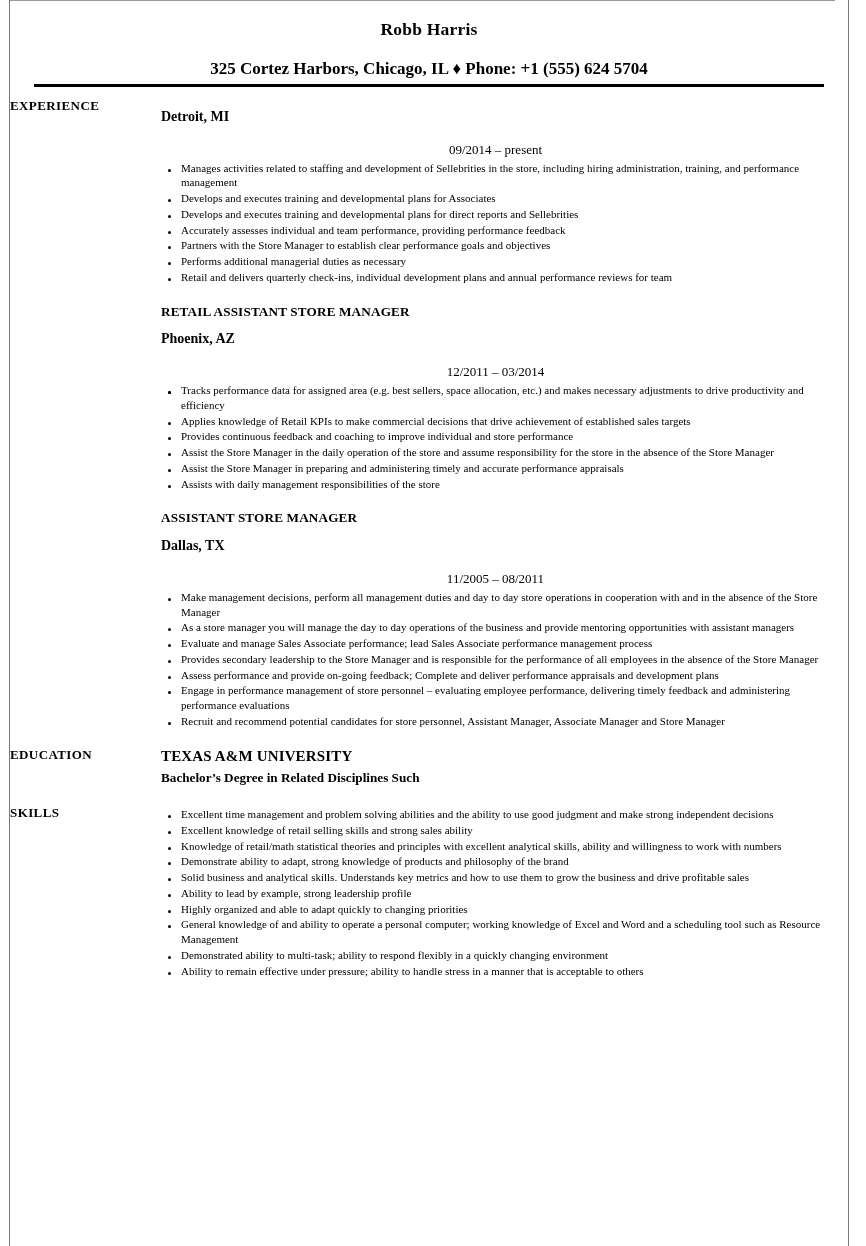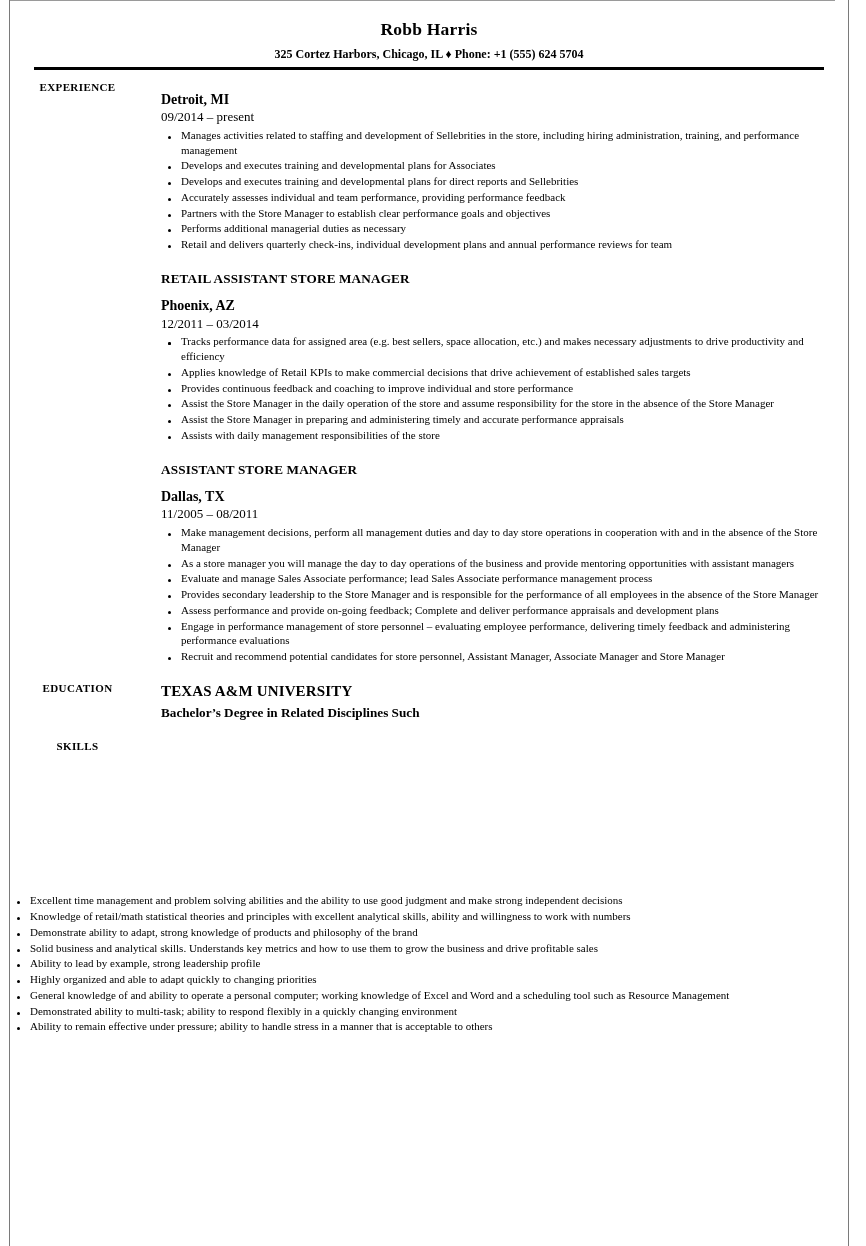--- a/index.html
+++ b/index.html
@@ -54,76 +54,77 @@
     padding-top: 18px;
     text-align: center;
   }
   .hdr-name {
     font-size: 17.5px;
     font-weight: bold;
     letter-spacing: 0.2px;
     line-height: 1.15;
   }
   .hdr-contact {
-    font-size: 12px;
-    font-weight: bold;
-    margin-top: 9px;
+    font-size: 17px;
+    font-weight: bold;
+    margin-top: 20px;
     line-height: 1.15;
   }
   .hdr-rule {
     margin: 5px auto 0 auto;
     width: 790px;
     height: 3px;
     background: #000;
   }
 
   
   .row {
     display: flex;
     align-items: flex-start;
   }
   .col-label {
     width: 151px;
     flex: 0 0 151px;
-    text-align: center;
+    text-align: left;
     padding-right: 16px;
     box-sizing: border-box;
-    font-size: 11px;
+    font-size: 13px;
     font-weight: bold;
     letter-spacing: 0.4px;
   }
   .col-content {
     flex: 1 1 auto;
     padding-right: 18px;
     box-sizing: border-box;
   }
 
   .section-experience { margin-top: 11px; }
   .section-education  { margin-top: 18px; }
-  .section-skills     { margin-top: 19px; flex-direction: column; }
+  .section-skills     { margin-top: 19px; }
 
   .job { }
   .job + .job { margin-top: 19px; }
 
   .job-title {
     font-size: 13.2px;
     font-weight: bold;
     letter-spacing: 0.15px;
     line-height: 1.25;
   }
   .job-location {
     font-size: 14px;
     font-weight: bold;
     line-height: 1.3;
     margin-top: 10px;
   }
   .job-dates {
     font-size: 13px;
     line-height: 1.3;
-    margin-top: 0px;
+    margin-top: 16px;
+    text-align: center;
   }
 
   ul.bullets {
     list-style: none;
     margin: 2px 0 0 0;
     padding: 0;
   }
   ul.bullets > li {
     position: relative;
     padding-left: 20px;
@@ -225,20 +226,21 @@
         <div class="edu-school">TEXAS A&amp;M UNIVERSITY</div>
         <div class="edu-degree">Bachelor’s Degree in Related Disciplines Such</div>
       </div>
     </div>
 
     <div class="row section-skills">
       <div class="col-label">SKILLS</div>
       <div class="col-content">
         <ul class="bullets skills-list" id="skills-list">
             <li><span class="dot"></span><span>Excellent time management and problem solving abilities and the ability to use good judgment and make strong independent decisions</span></li>
+            <li><span class="dot"></span><span>Excellent knowledge of retail selling skills and strong sales ability</span></li>
             <li><span class="dot"></span><span>Knowledge of retail/math statistical theories and principles with excellent analytical skills, ability and willingness to work with numbers</span></li>
             <li><span class="dot"></span><span>Demonstrate ability to adapt, strong knowledge of products and philosophy of the brand</span></li>
             <li><span class="dot"></span><span>Solid business and analytical skills. Understands key metrics and how to use them to grow the business and drive profitable sales</span></li>
             <li><span class="dot"></span><span>Ability to lead by example, strong leadership profile</span></li>
             <li><span class="dot"></span><span>Highly organized and able to adapt quickly to changing priorities</span></li>
             <li><span class="dot"></span><span>General knowledge of and ability to operate a personal computer; working knowledge of Excel and Word and a scheduling tool such as Resource Management</span></li>
             <li><span class="dot"></span><span>Demonstrated ability to multi-task; ability to respond flexibly in a quickly changing environment</span></li>
             <li><span class="dot"></span><span>Ability to remain effective under pressure; ability to handle stress in a manner that is acceptable to others</span></li>
           </ul>
       </div>

